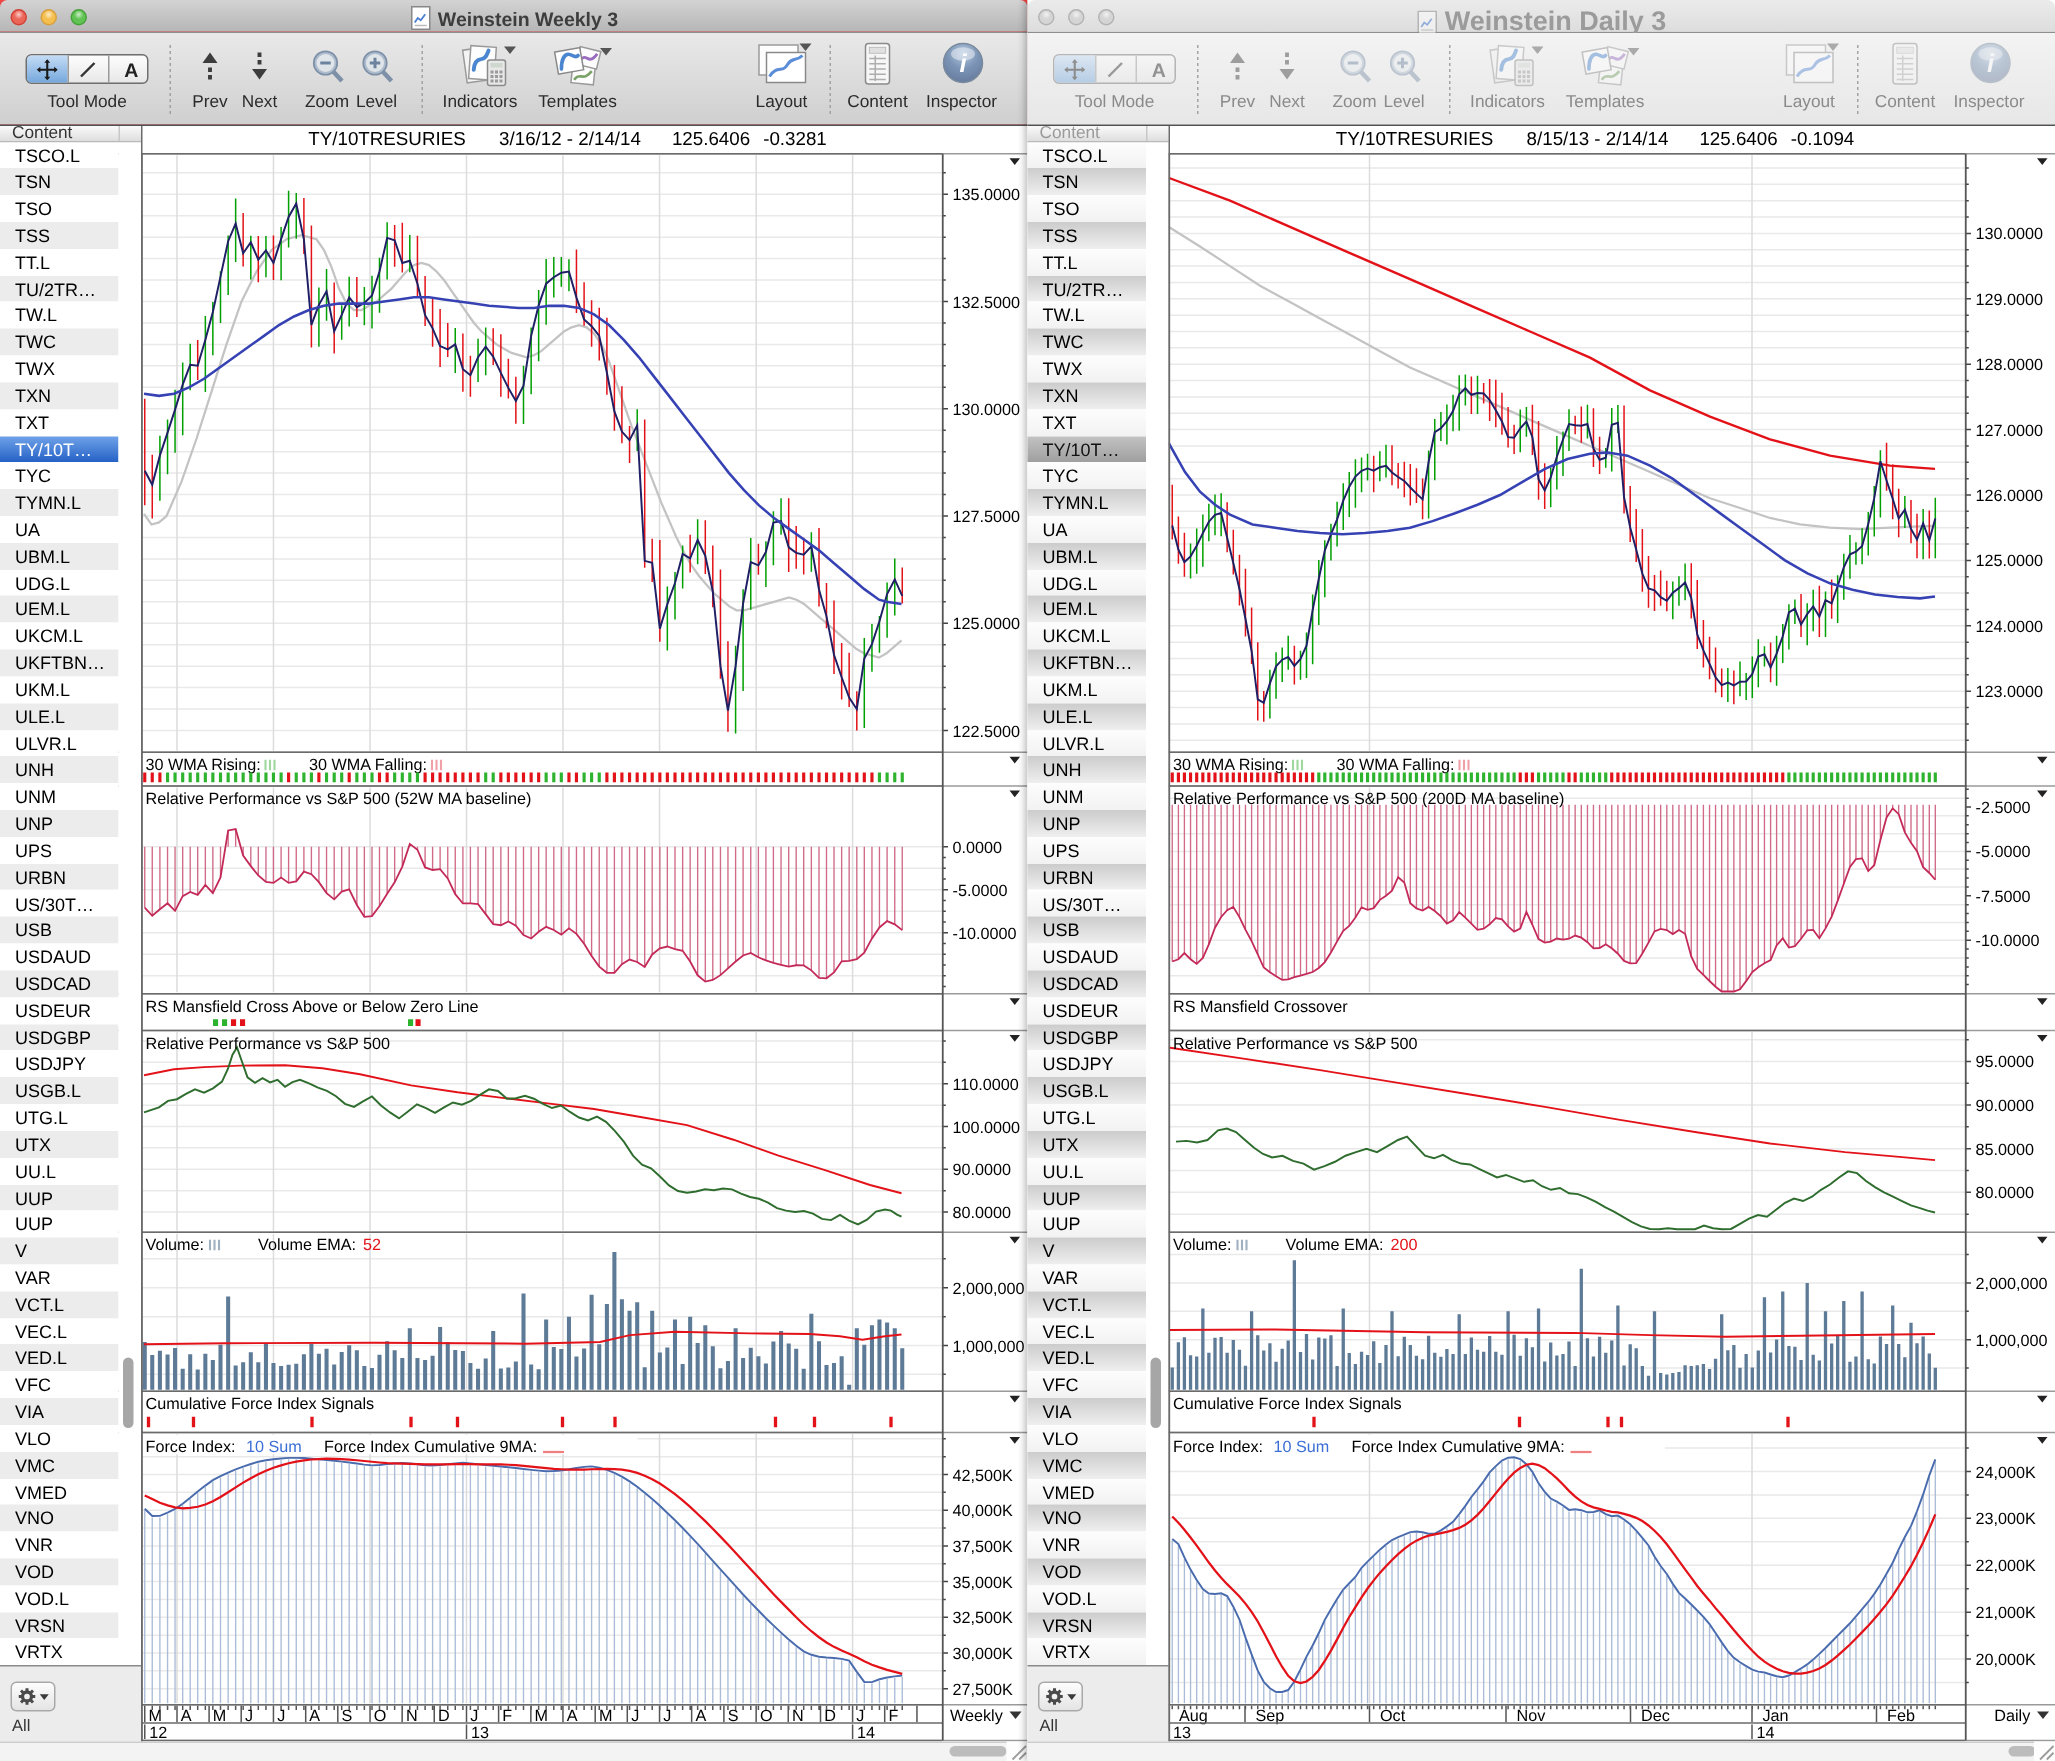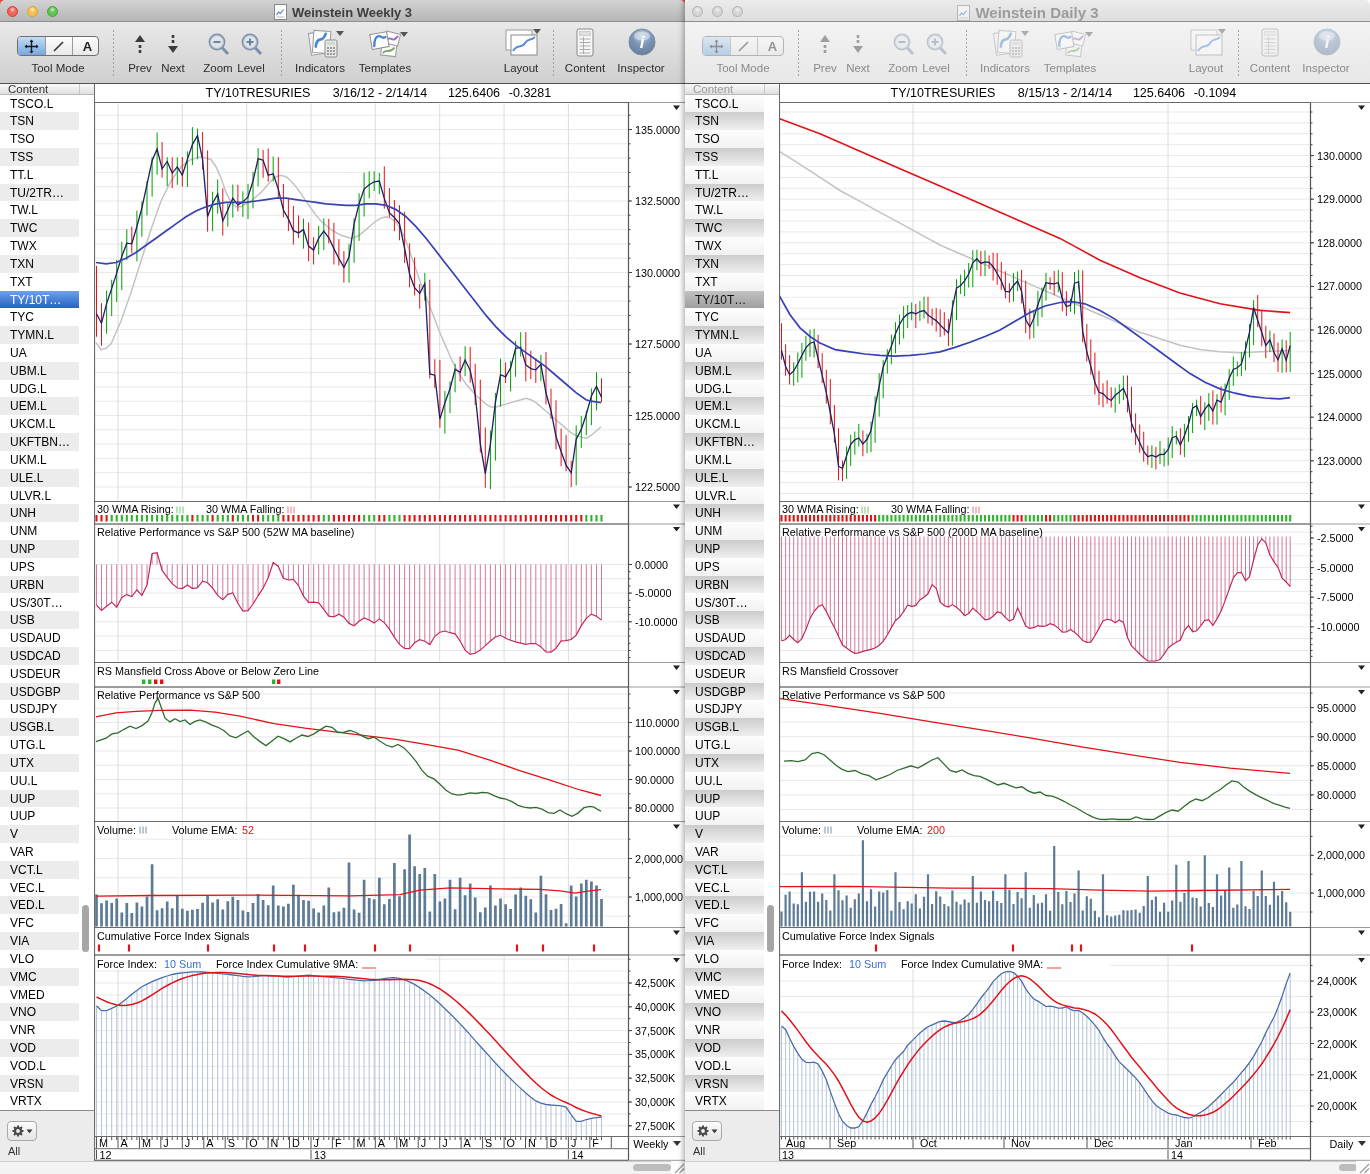--- a/index.html
+++ b/index.html
@@ -341,21 +341,21 @@
       <g stroke="#9a9a9a" stroke-width="1.2">
         <path d="M12 3L3 12M12 7.5L7.5 12"></path>
       </g>
     </svg>
 </div>
 <div style="position:absolute;left:685px;top:0;width:685px;height:1174px;background:#fff;box-shadow:-2px 0 5px rgba(0,0,0,0.3);">
 <div style="position:absolute;left:0;top:0;width:685px;height:22px;background:linear-gradient(#ebebeb,#dddddd);border-bottom:1px solid #8e8e8e;box-sizing:border-box;border-radius:5px 5px 0 0">
 <div style="position:absolute;left:7px;top:5.5px;width:11px;height:11px;border-radius:50%;background:radial-gradient(circle at 50% 30%, #ffffffb0 0%, #ffffff00 40%), #d5d5d5;border:0.5px solid #b3b3b3;box-sizing:border-box"></div>
       <div style="position:absolute;left:27px;top:5.5px;width:11px;height:11px;border-radius:50%;background:radial-gradient(circle at 50% 30%, #ffffffb0 0%, #ffffff00 40%), #d5d5d5;border:0.5px solid #b3b3b3;box-sizing:border-box"></div>
       <div style="position:absolute;left:47px;top:5.5px;width:11px;height:11px;border-radius:50%;background:radial-gradient(circle at 50% 30%, #ffffffb0 0%, #ffffff00 40%), #d5d5d5;border:0.5px solid #b3b3b3;box-sizing:border-box"></div>
-<div style="position:absolute;left:0;top:3.5px;width:685px;text-align:center;font-size:15px;font-weight:bold;color:#9b9b9b;white-space:nowrap"><svg style="vertical-align:-3px;margin-right:4px;opacity:0.5" width="15" height="16" viewBox="0 0 15 16">
+<div style="position:absolute;left:0;top:3.5px;width:685px;text-align:center;font-size:18px;font-weight:bold;color:#9b9b9b;white-space:nowrap"><svg style="vertical-align:-3px;margin-right:4px;opacity:0.5" width="15" height="16" viewBox="0 0 15 16">
           <rect x="1.5" y="0.5" width="12" height="15" fill="#fff" stroke="#888"></rect>
           <path d="M3.5 11l2-3 2 1.5 3-4" stroke="#4a7fd4" stroke-width="1.2" fill="none"></path>
           <rect x="3.5" y="12.5" width="8" height="1" fill="#bbb"></rect>
         </svg>Weinstein Daily 3</div>
 </div>
 <div style="position:absolute;left:0;top:22px;width:685px;height:62px;background:linear-gradient(#f3f3f3,#e7e7e7);border-bottom:1px solid #515151;box-sizing:border-box">
 <div style="position:absolute;left:17px;top:14px;width:82px;height:20px;border:1px solid #6f6f6f;border-radius:4px;background:linear-gradient(#fdfdfd,#e8e8e8);box-sizing:border-box;opacity:0.45">
       <div style="position:absolute;left:0;top:0;width:27px;height:18px;border-radius:3px 0 0 3px;background:linear-gradient(#c4dcf5,#76a8dd)"></div>
       <div style="position:absolute;left:27px;top:0;width:1px;height:18px;background:#9a9a9a"></div>
       <div style="position:absolute;left:54px;top:0;width:1px;height:18px;background:#9a9a9a"></div>

